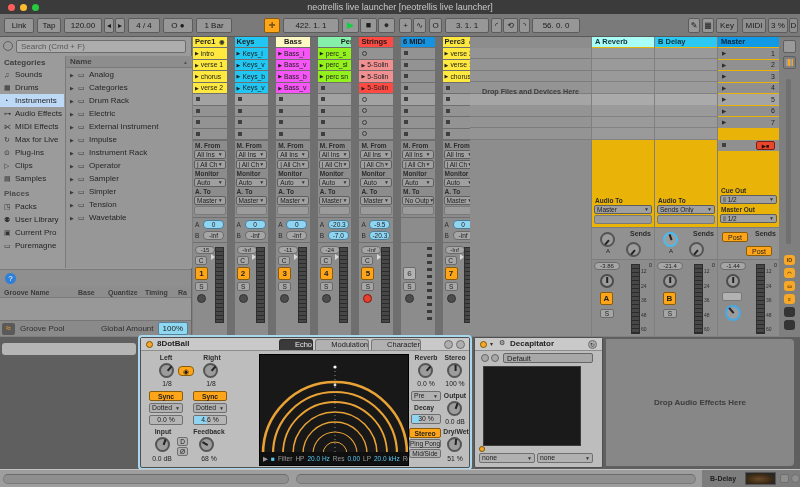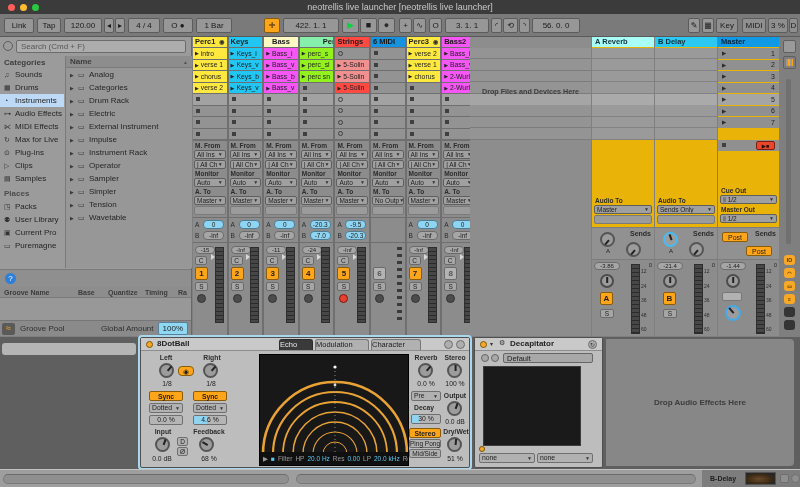--- a/index.html
+++ b/index.html
@@ -58,21 +58,21 @@
   .ghdr{height:11px;background:#8d8d8d;border-bottom:1px solid #7b7b7b;display:flex;
         font-size:7px;font-weight:bold;color:#3c3c3c;line-height:11px}
   .gfoot{position:absolute;left:0;bottom:0;width:100%;height:16px;background:#8a8a8a;
          border-top:1px solid #767676;display:flex;align-items:center;font-size:8px}
   .gicon{width:13px;height:12px;background:#5a5a5a;border-radius:2px;color:#ffa519;
          font-size:9px;line-height:11px;text-align:center;margin:0 5px 0 2px}
   .gamt{background:#8fd8f2;border:1px solid #58809a;border-radius:2px;font-size:8px;
         padding:0 4px;margin-left:4px;line-height:11px}
 
   
-  .tracks{position:absolute;left:193px;top:37px;width:277px;height:299px;display:flex;gap:2px;
+  .tracks{position:absolute;left:193px;top:37px;width:277px;height:299px;display:flex;gap:8px;
           background:#6f6f6f}
   .tcol{width:33.6px;flex:0 0 33.6px;display:flex;flex-direction:column}
   .thead{height:10px;font-size:7.5px;font-weight:bold;color:#1c1c1c;line-height:10px;
          padding:0 2px;display:flex;justify-content:space-between;overflow:hidden;white-space:nowrap}
   .tmenu{font-size:6px;color:#333}
   .tclips{height:92px;display:flex;flex-direction:column;gap:1px;margin-top:1px}
   .clip,.slot{height:10.5px;flex:0 0 10.5px;display:flex;align-items:center;font-size:6.8px;
               white-space:nowrap;overflow:hidden}
   .clip .cplay{font-size:5px;margin:0 2px;color:#222}
   .slot{background:#939393;padding-left:3px}
@@ -186,21 +186,21 @@
             border-radius:3px}
   .device{position:absolute;top:0;height:131px;background:#bdbdbd;border:1px solid #4f4f4f;
           border-radius:2px}
   .device.selected{box-shadow:0 0 0 2px #a8d8ee}
   .dvhdr{height:13px;background:#c9c9c9;border-bottom:1px solid #8d8d8d;position:relative}
   .led{position:absolute;left:5px;top:3px;width:7px;height:7px;border-radius:50%;
        background:#f7a827;border:1px solid #7a5408}
   .dvtitle{position:absolute;left:16px;top:1px;font-size:8px;font-weight:bold;color:#1f1f1f;
            white-space:nowrap}
   .tab{position:absolute;top:1px;height:11px;border:1px solid #777;border-bottom:none;
-       border-radius:3px 3px 0 0;background:#b1b1b1;font-size:7.5px;text-align:left;
+       border-radius:3px 3px 0 0;background:#b1b1b1;font-size:7.5px;text-align:right;
        line-height:10px;color:#222}
   .tab.active{background:#3a3a3a;color:#e8e8e8;border-color:#2c2c2c}
   .dvico{position:absolute;top:2px;width:9px;height:9px;border-radius:50%;background:#aeaeae;
          border:1px solid #6f6f6f;font-size:6px;text-align:center;line-height:8px;color:#333}
   .plabel{position:absolute;font-size:6.8px;font-weight:bold;color:#2c2c2c;text-align:center}
   .pval{position:absolute;font-size:6.8px;color:#1d1d1d;text-align:center}
   .obtn{position:absolute;height:10px;background:#ffa519;border:1px solid #8a5c0a;border-radius:2px;
         font-size:6.8px;font-weight:bold;text-align:center;line-height:9px}
   .gbtn{position:absolute;height:9px;background:#b1b1b1;border:1px solid #6f6f6f;border-radius:2px;
         font-size:6.5px;text-align:center;line-height:8px}

